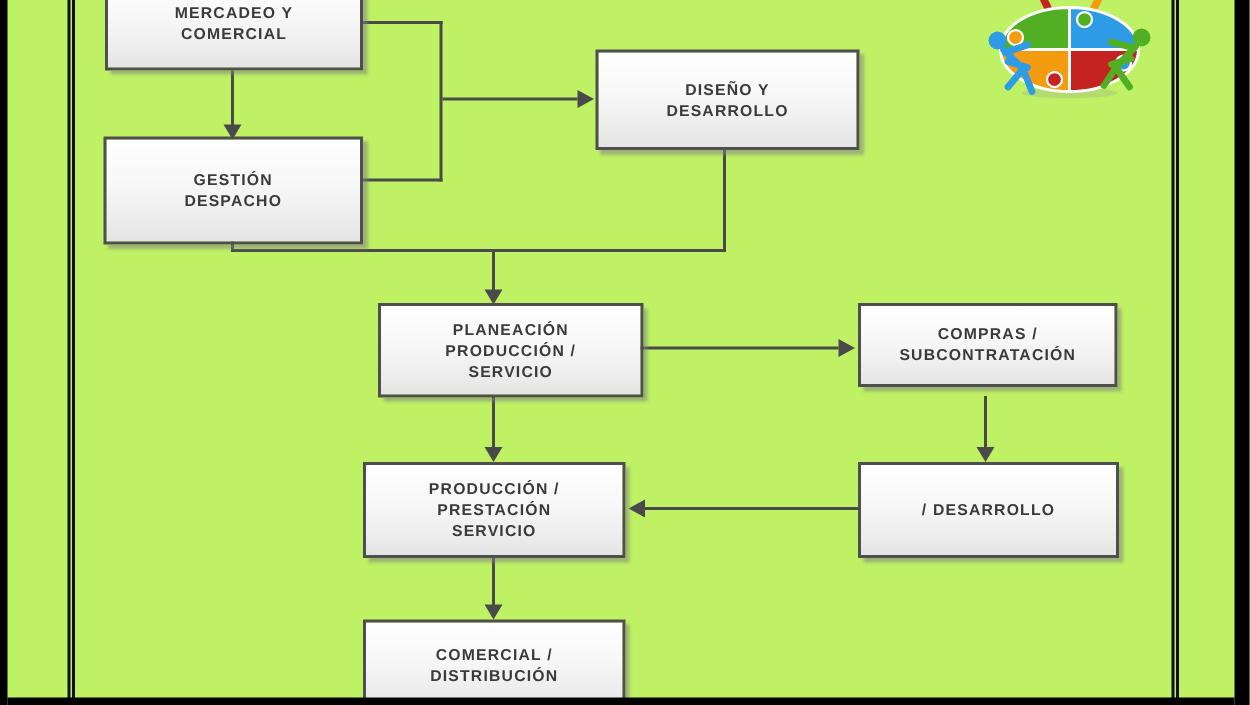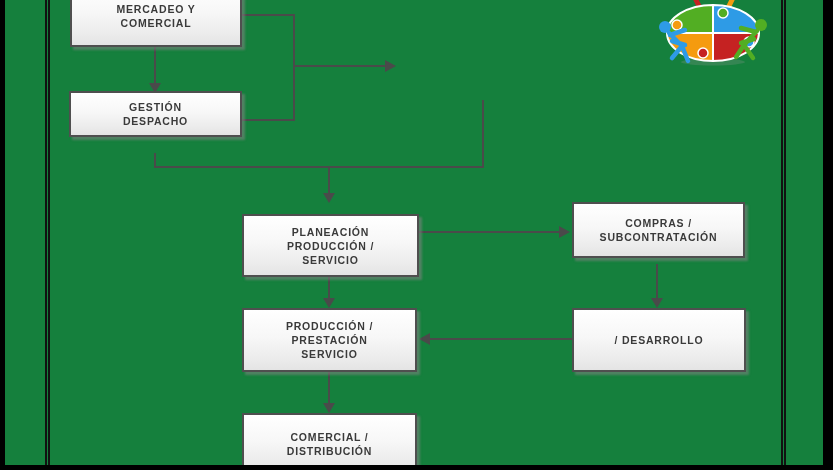--- a/index.html
+++ b/index.html
@@ -1,16 +1,16 @@
 <!DOCTYPE html>
 <html><head>
 <meta charset="utf-8">
 <style>
   html,body{margin:0;padding:0;background:#222;}
-  .stage{position:relative;width:833px;height:470px;background:#15803d;overflow:hidden;
+  .stage{position:relative;width:833px;height:470px;background:#bef264;overflow:hidden;
          font-family:"Liberation Sans",sans-serif;}
   
   .bar{position:absolute;background:#000000;z-index:50;}
   .bar-left{left:0;top:0;width:5px;height:470px;}
   .bar-right{left:823px;top:0;width:10px;height:470px;}
   .bar-bottom{left:5px;top:465px;width:818px;height:5px;}
   
   .page-border{position:absolute;top:0;height:470px;width:0;z-index:40;}
   .pb-left{left:45px;border-left:5px double #111;}
   .pb-right{left:781px;border-left:5px double #111;}
@@ -42,29 +42,35 @@
   <div class="page-border pb-left"></div>
   <div class="page-border pb-right"></div>
 
   <div class="node" style="left:70px;top:-16px;width:172px;height:63px;">
     <div class="node-label">
       <span>MERCADEO Y</span>
       <span>COMERCIAL</span>
     </div>
   </div>
 
-  <div class="node" style="left:69px;top:91px;width:173px;height:46px;justify-content:center;">
+  <div class="node" style="left:69px;top:91px;width:173px;height:72px;justify-content:center;">
     <div class="node-label">
       <span>GESTIÓN</span>
       <span>DESPACHO</span>
     </div>
   </div>
 
+  <div class="node" style="left:397px;top:33px;width:176px;height:67px;">
+    <div class="node-label">
+      <span>DISEÑO Y</span>
+      <span>DESARROLLO</span>
+    </div>
+  </div>
 
-  <div class="node" style="left:242px;top:202px;width:177px;height:63px;margin-top:12px;">
+  <div class="node" style="left:252px;top:202px;width:177px;height:63px;">
     <div class="node-label">
       <span>PLANEACIÓN</span>
       <span>PRODUCCIÓN /</span>
       <span>SERVICIO</span>
     </div>
   </div>
 
   <div class="node" style="left:572px;top:202px;width:173px;height:56px;">
     <div class="node-label">
       <span>COMPRAS /</span>

